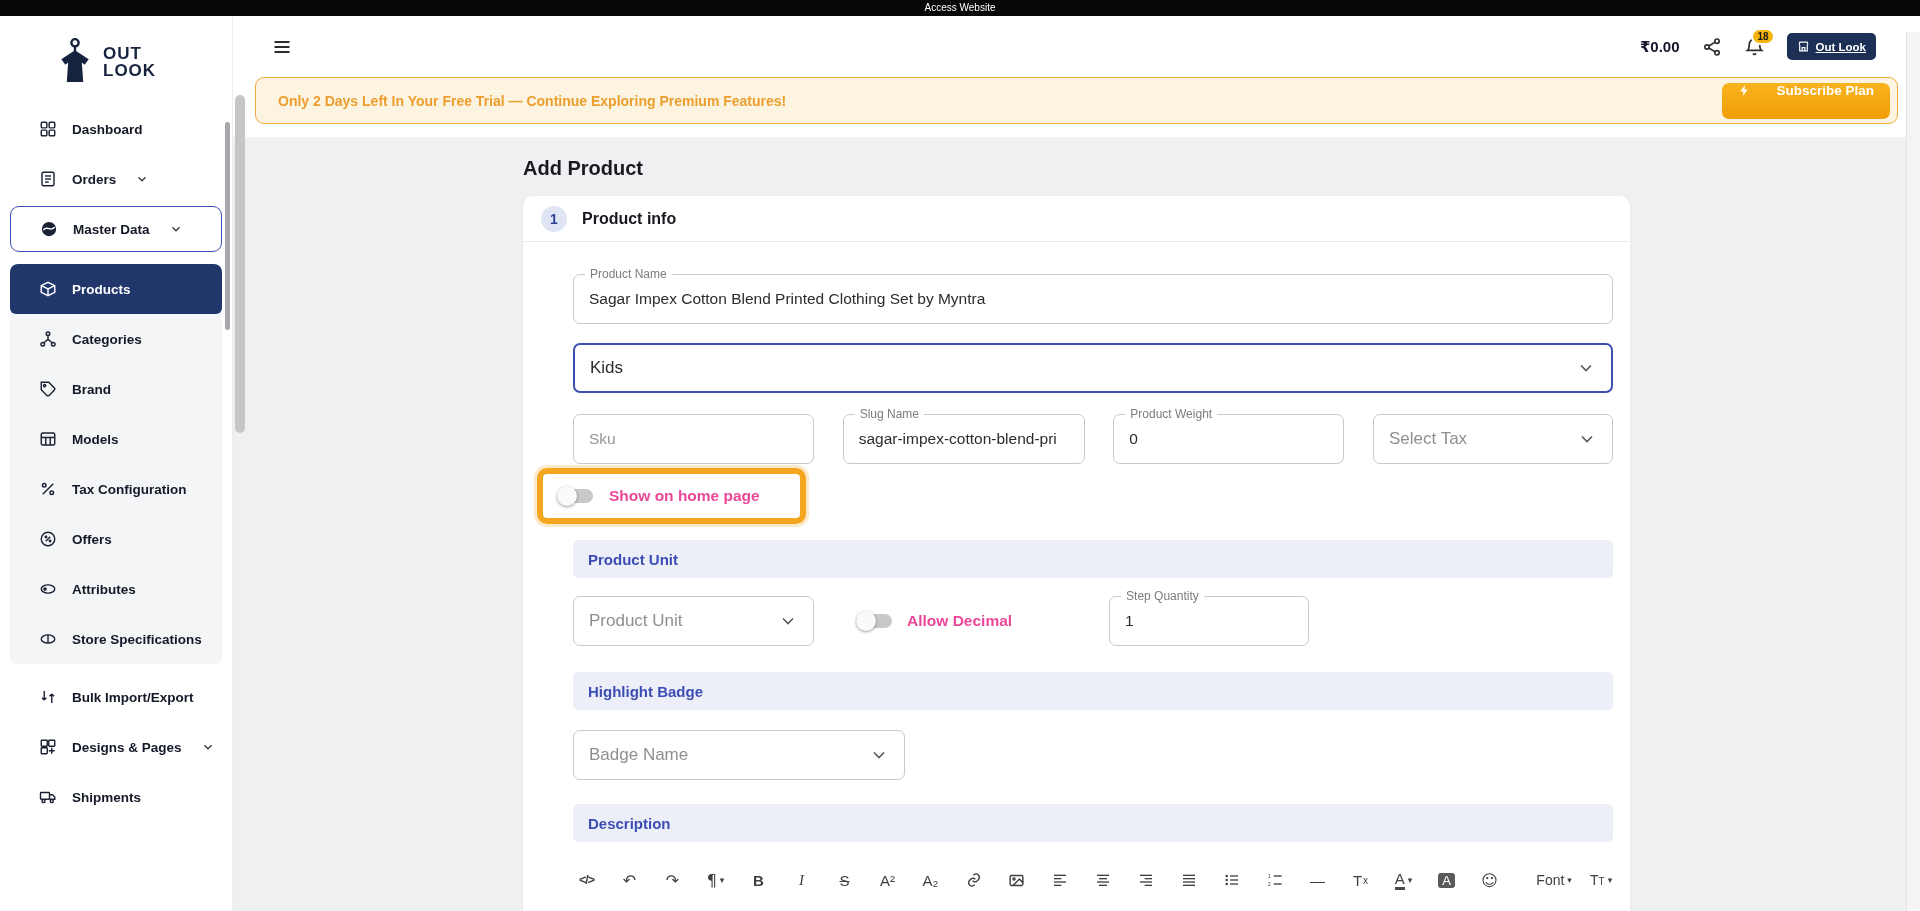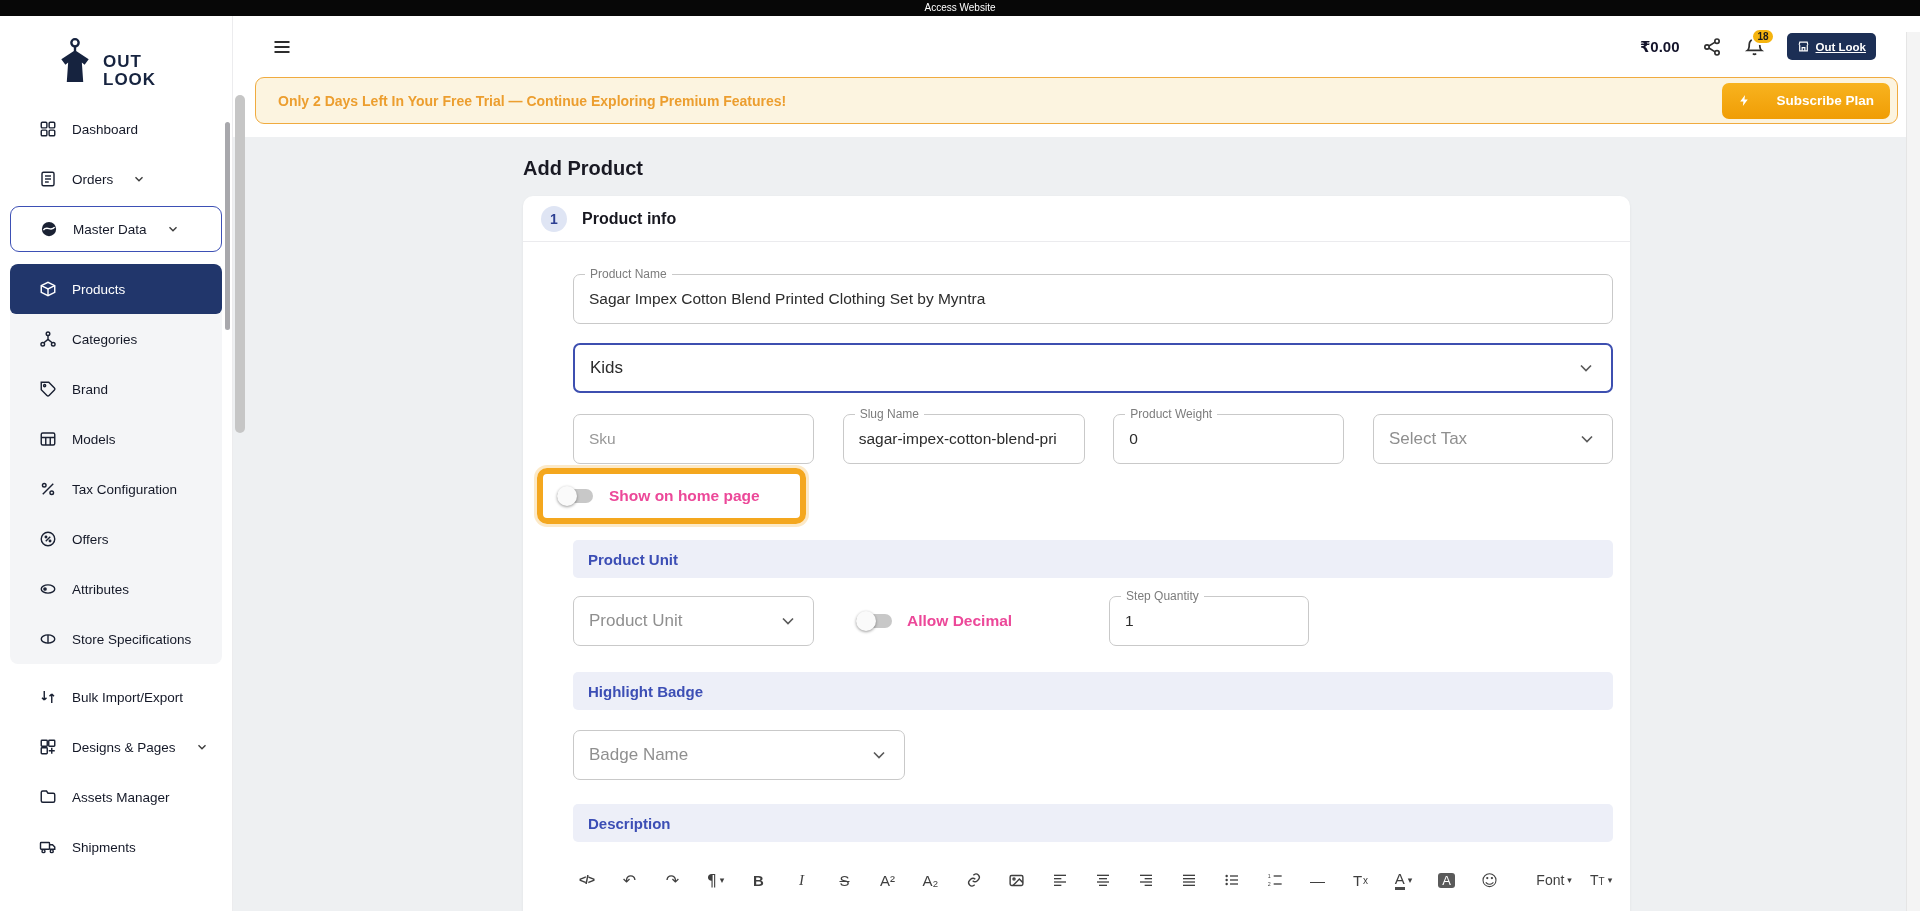--- a/index.html
+++ b/index.html
@@ -8,25 +8,25 @@
     font-family:"Liberation Sans","DejaVu Sans",sans-serif;
     background:#eef0f2; overflow:hidden; position:relative; color:#1c1c28;
   }
   
   .access-bar { position:absolute; top:0; left:0; right:0; height:16px; background:#070707;
     color:#fff; font-size:10px; line-height:16px; text-align:center; }
   
   .app { position:absolute; top:16px; left:0; right:0; bottom:0; display:flex; }
   
   .sidebar { width:233px; flex:none; background:#fff; position:relative; border-right:1px solid #ececee; }
-  .logo-wrap { padding:20px 0 16px 54px; display:flex; align-items:flex-end; gap:7px; }
+  .logo-wrap { padding:20px 0 16px 54px; display:flex; align-items:center; gap:7px; }
   .logo-text { display:flex; flex-direction:column; line-height:1.02; font-weight:800; font-size:17px;
     color:#16233f; letter-spacing:1px; }
   .menu-item { height:50px; display:flex; align-items:center; padding-left:38px; gap:14px;
-    font-size:13.5px; font-weight:400; color:#141827; cursor:pointer; }
+    font-size:13.5px; font-weight:700; color:#141827; cursor:pointer; }
   .mi-icon { width:20px; display:flex; justify-content:center; color:#1a2133; flex:none; }
   .mi-chev { margin-left:5px; display:flex; color:#3c3c3c; }
   .menu-item.outlined { height:46px; margin:2px 10px; padding-left:28px;
     border:1.5px solid #3d50b5; border-radius:9px; }
   .submenu { margin:12px 10px 8px; background:#f4f5f7; border-radius:8px; overflow:hidden; }
   .submenu .menu-item { padding-left:28px; }
   .menu-item.active { background:#21366b; color:#fff; border-radius:6px; }
   .menu-item.active .mi-icon { color:#fff; }
   .sidebar-scrollbar { position:absolute; right:2px; top:106px; width:5px; height:208px;
     background:#a8a8ac; border-radius:3px; }
@@ -41,21 +41,21 @@
   .badge { position:absolute; top:-8px; right:-10px; background:#f5b40f; color:#1b1b1b;
     font-size:10px; font-weight:700; padding:1px 4px; border-radius:9px; border:2px solid #fff; }
   .store-btn { background:#1c2f55; color:#fff; font-size:11.5px; font-weight:700; border:none;
     border-radius:5px; padding:7px 10px; display:flex; gap:6px; align-items:center; cursor:pointer;text-decoration:underline; }
   
   .banner { margin:0 22px; height:47px; border:1px solid #f0ab3f; background:#fcf4e0;
     border-radius:9px; display:flex; align-items:center; padding:0 7px 0 22px; }
   .banner-text { color:#ec9e2f; font-weight:700; font-size:14px; }
   .subscribe-btn { margin-left:auto; background:linear-gradient(180deg,#f8b31f,#f09d05); color:#fff;
     border:none; border-radius:7px; height:36px; padding:0 16px; font-size:13.5px; font-weight:700;
-    display:flex; align-items:center; gap:25px; cursor:pointer; }
+    display:flex; align-items:flex-start; gap:25px; cursor:pointer; }
   
   .content { flex:1; overflow:hidden; }
   .content-inner { width:1107px; margin:0 auto; padding-top:20px; }
   .page-title { font-size:20px; font-weight:700; color:#191923; margin-bottom:16px; }
   .card { background:#fff; border-radius:10px; box-shadow:0 1px 3px rgba(20,20,40,.06); }
   .card-header { height:46px; display:flex; align-items:center; gap:15px; padding-left:18px;
     border-bottom:1px solid #ebebee; }
   .step-circle { width:26px; height:26px; border-radius:50%; background:#dfe5f4; color:#2c3f92;
     font-weight:700; font-size:14px; display:flex; align-items:center; justify-content:center; }
   .step-title { font-size:16px; font-weight:700; color:#17171f; }
@@ -275,28 +275,20 @@
           <span class="mi-label">Designs &amp; Pages</span>
           <span class="mi-chev">
             <svg width="14" height="14" viewBox="0 0 24 24" fill="none" stroke="currentColor" stroke-width="2.4">
               <polyline points="6 9 12 15 18 9"></polyline>
             </svg>
           </span>
         </div>
         <div class="menu-item">
           <span class="mi-icon">
             <svg width="18" height="18" viewBox="0 0 24 24" fill="none" stroke="currentColor" stroke-width="1.9">
-              <path d="M3 6a2 2 0 0 1 2-2h5l2 3h7a2 2 0 0 1 2 2v8a2 2 0 0 1-2 2H5a2 2 0 0 1-2-2z"></path>
-            </svg>
-          </span>
-          <span class="mi-label">Assets Manager</span>
-        </div>
-        <div class="menu-item">
-          <span class="mi-icon">
-            <svg width="18" height="18" viewBox="0 0 24 24" fill="none" stroke="currentColor" stroke-width="1.9">
               <rect x="2" y="6" width="12" height="9" rx="1"></rect>
               <path d="M14 9h4l3 3v3h-7"></path>
               <circle cx="6" cy="17.5" r="2"></circle>
               <circle cx="17" cy="17.5" r="2"></circle>
             </svg>
           </span>
           <span class="mi-label">Shipments</span>
         </div>
       </nav>
     <div class="sidebar-scrollbar"></div>

